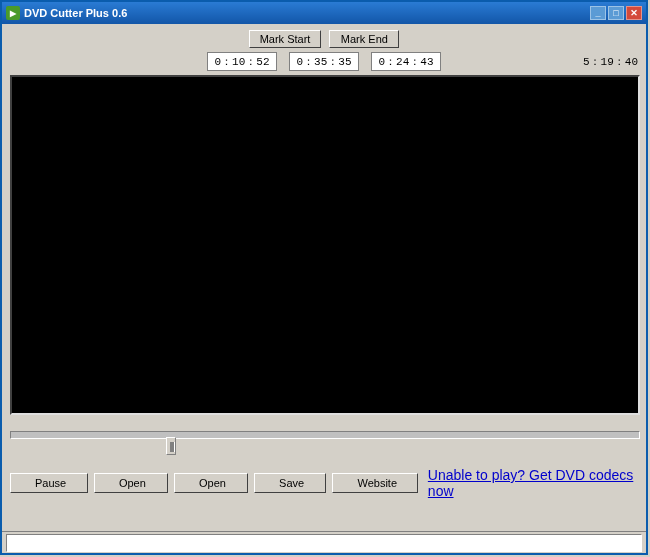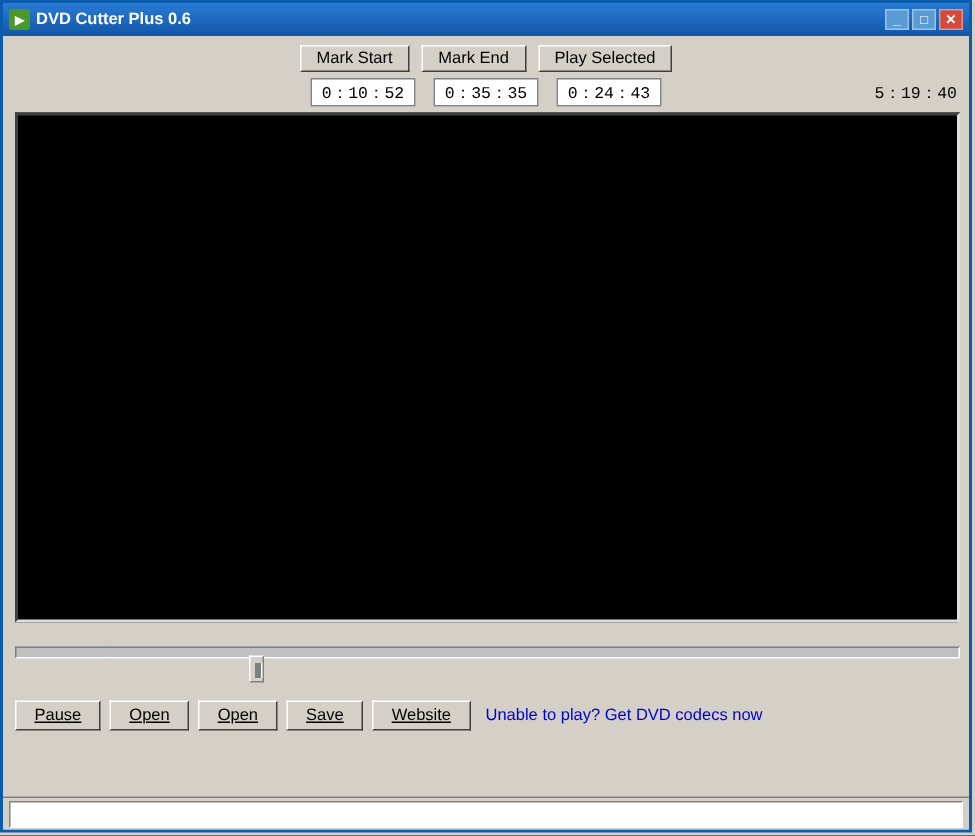--- a/index.html
+++ b/index.html
@@ -203,32 +203,32 @@
       gap: 6px;
       margin-top: 8px;
     }
     .bottom-btn {
       background: #d4d0c8;
       border: 1px solid;
       border-top-color: #ffffff;
       border-left-color: #ffffff;
       border-bottom-color: #404040;
       border-right-color: #404040;
-      padding: 3px 12px;
+      padding: 3px 24px;
       font-size: 11px;
       cursor: pointer;
       font-family: "Tahoma", "Arial", sans-serif;
       min-width: 50px;
       text-align: center;
-      text-decoration: underline;
     }
     .link-text {
       color: #0000cc;
-      cursor: pointer;
-      font-size: 11px;
+      text-decoration: underline;
+      cursor: pointer;
+      font-size: 14px;
       margin-left: 4px;
     }
 
     
     .statusbar {
       position: absolute;
       bottom: 0;
       left: 0;
       right: 0;
       height: 22px;
@@ -269,21 +269,20 @@
       <div class="tb-btn maximize">□</div>
       <div class="tb-btn close">✕</div>
     </div>
   </div>
 
   <div class="content">
 
     <div class="top-controls">
       <button class="ctrl-btn">Mark Start</button>
       <button class="ctrl-btn">Mark End</button>
-      <button class="ctrl-btn">Play Selected</button>
     </div>
 
     <div class="time-row">
       <div class="time-display">0：10：52</div>
       <div class="time-display">0：35：35</div>
       <div class="time-display">0：24：43</div>
       <div class="total-time">5：19：40</div>
     </div>
 
     <div class="video-area"></div>

